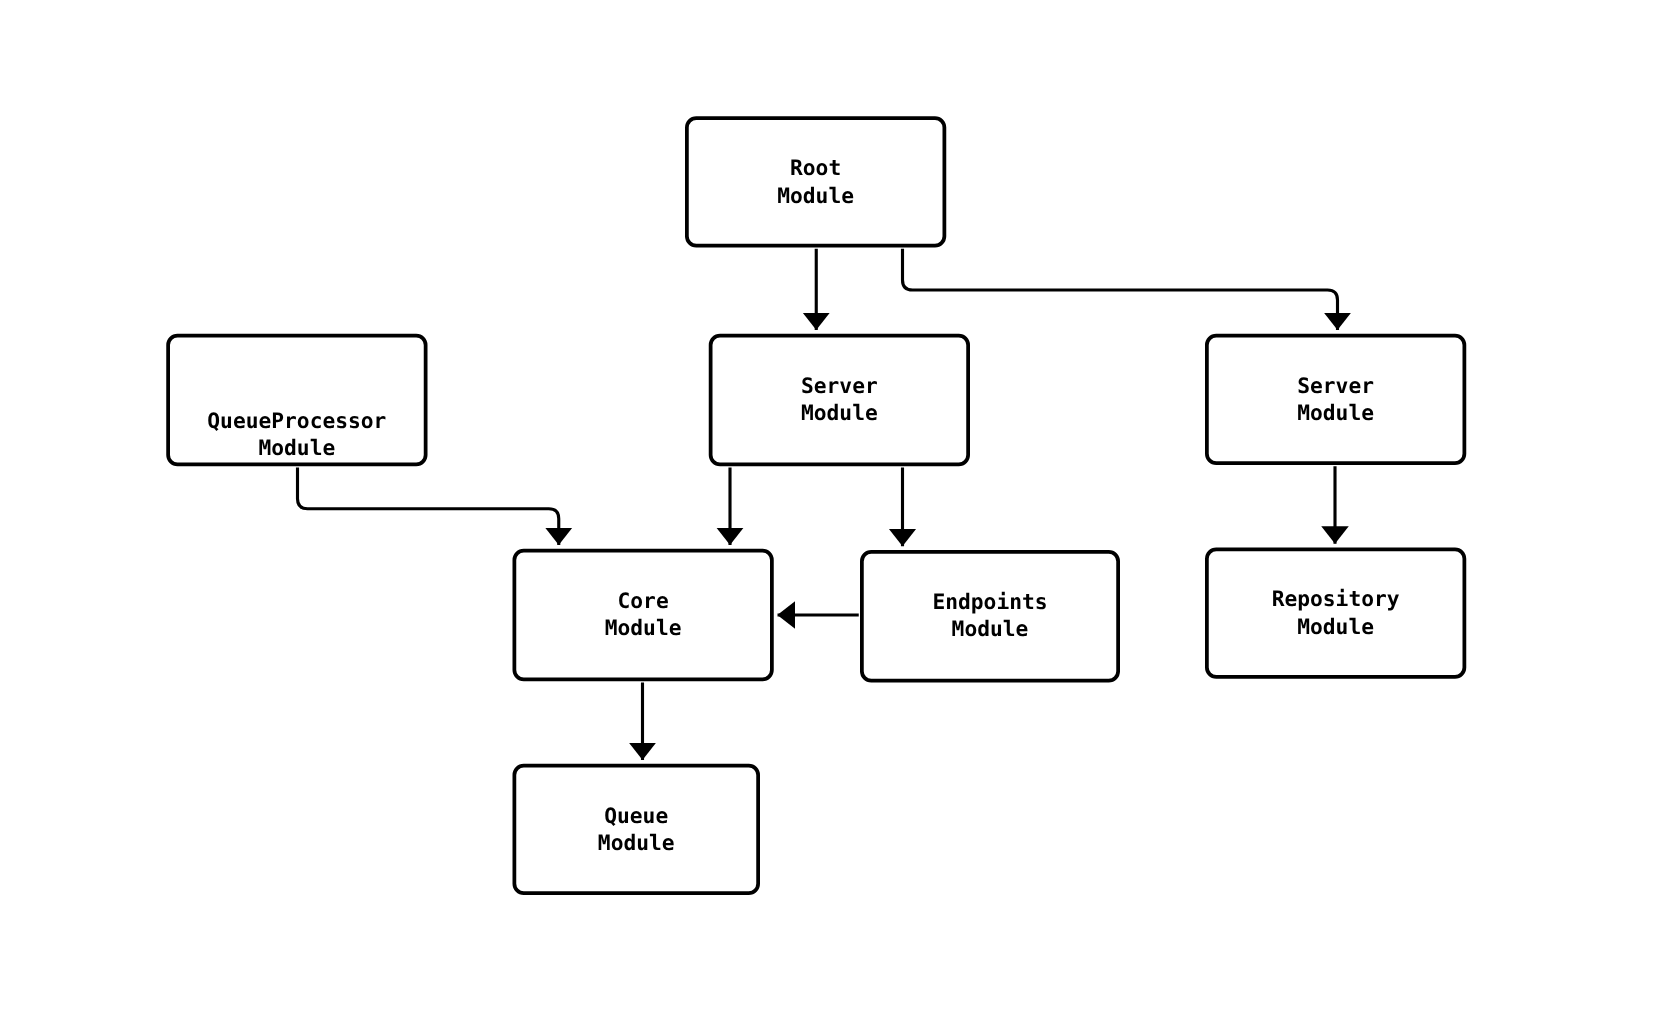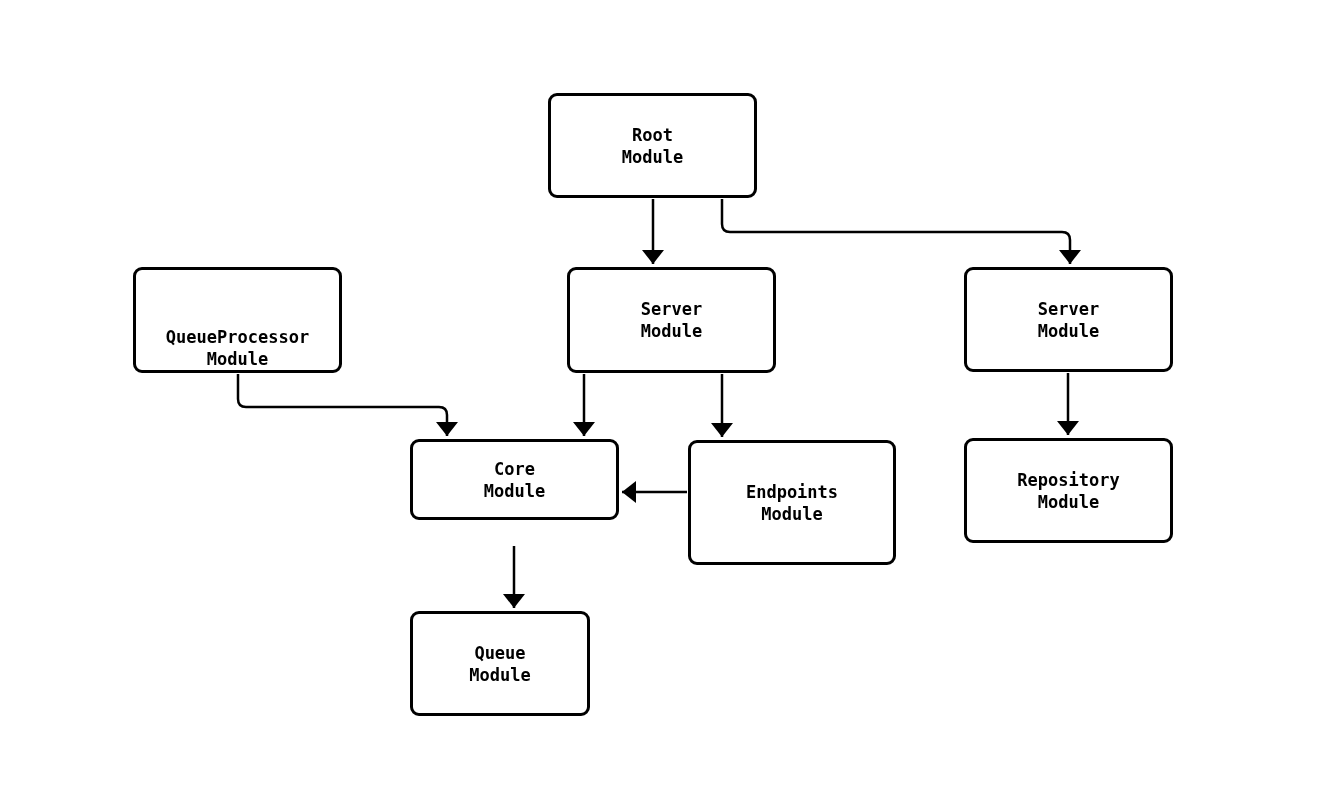--- a/index.html
+++ b/index.html
@@ -43,24 +43,24 @@
     font-weight: bold;
     line-height: 22px;
     color: #000000;
     white-space: pre-line;
   }
   
   .n-root          { left: 548px; top:  93px; width: 209px; height: 105px; }
   .n-queueproc     { left: 133px; top: 267px; width: 209px; height: 106px; align-items: flex-end; }
   .n-server        { left: 567px; top: 267px; width: 209px; height: 106px; }
   .n-global        { left: 964px; top: 267px; width: 209px; height: 105px; }
-  .n-core          { left: 410px; top: 439px; width: 209px; height: 81px; }
-  .n-endpoints     { left: 688px; top: 440px; width: 208px; height: 125px; }
+  .n-core          { left: 410px; top: 439px; width: 209px; height: 106px; }
+  .n-endpoints     { left: 688px; top: 440px; width: 208px; height: 106px; }
   .n-repository    { left: 964px; top: 438px; width: 209px; height: 105px; align-items: center; }
-  .n-queue         { left: 410px; top: 611px; width: 180px; height: 105px; }
+  .n-queue         { left: 410px; top: 611px; width: 198px; height: 105px; }
 </style>
 </head>
 <body>
 
 <div class="canvas">
 
   <svg class="edges-layer" viewBox="0 0 1337 809" xmlns="http://www.w3.org/2000/svg">
     <defs>
       <marker id="arrowhead" viewBox="0 0 14 24" refX="14" refY="12" markerWidth="14" markerHeight="24" markerUnits="userSpaceOnUse" orient="auto">
         <path d="M0,1 L14,12 L0,23 Z" fill="#000000"></path>

